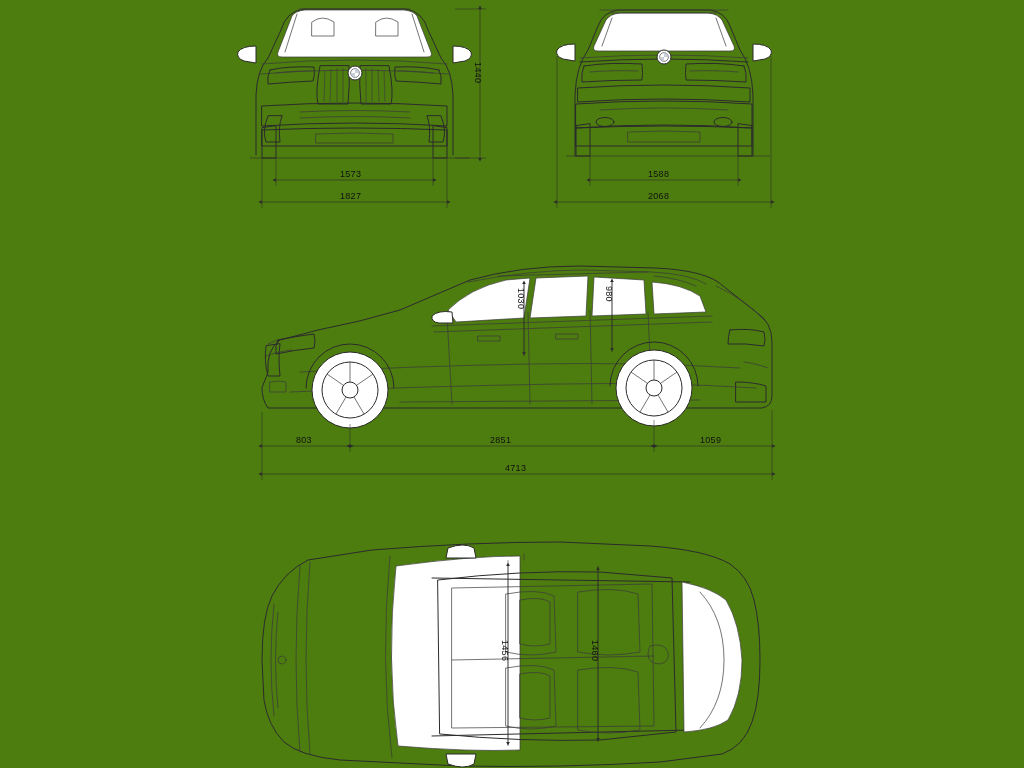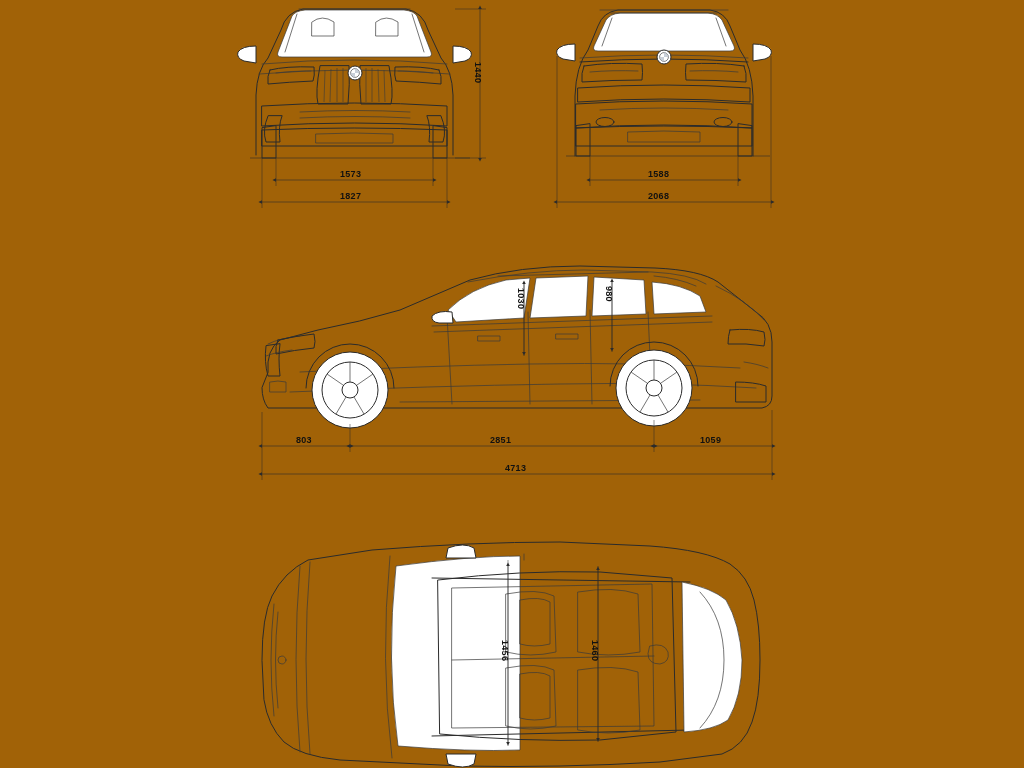--- a/index.html
+++ b/index.html
@@ -11,22 +11,21 @@
     width: 1024px;
     height: 768px;
     font-family: "Liberation Sans", sans-serif;
     color: #1a1a1a;
     overflow: hidden;
     position: relative;
   }
   #sheet {
     position: absolute;
     inset: 0;
-    background: #a16207;
-    font-weight: bold;
+    background: #4d7c0f;
   }
   svg.dimdrawing {
     display: block;
     width: 1024px;
     height: 768px;
   }
   .body-line {
     fill: none;
     stroke: #2b2b2b;
     stroke-width: 1;

